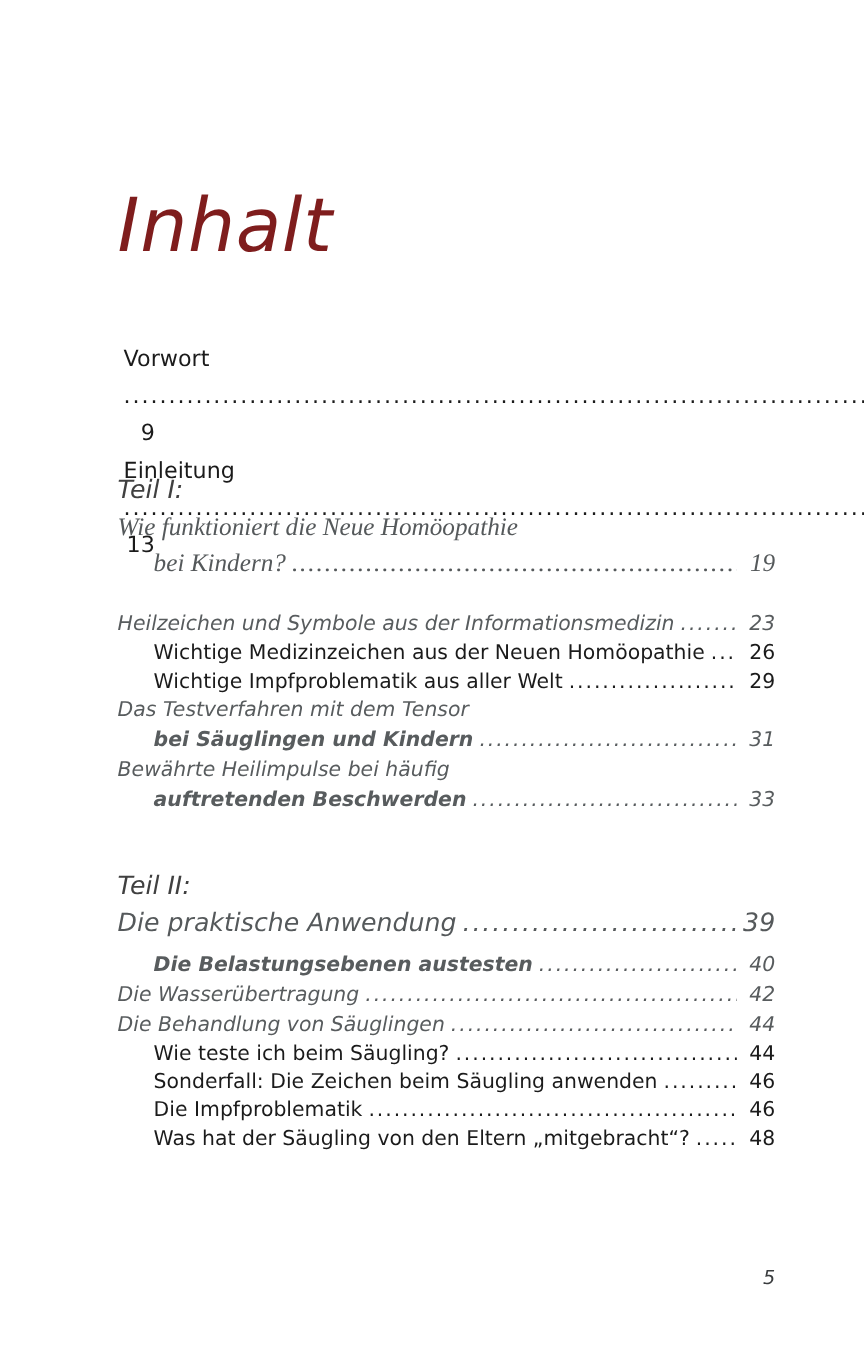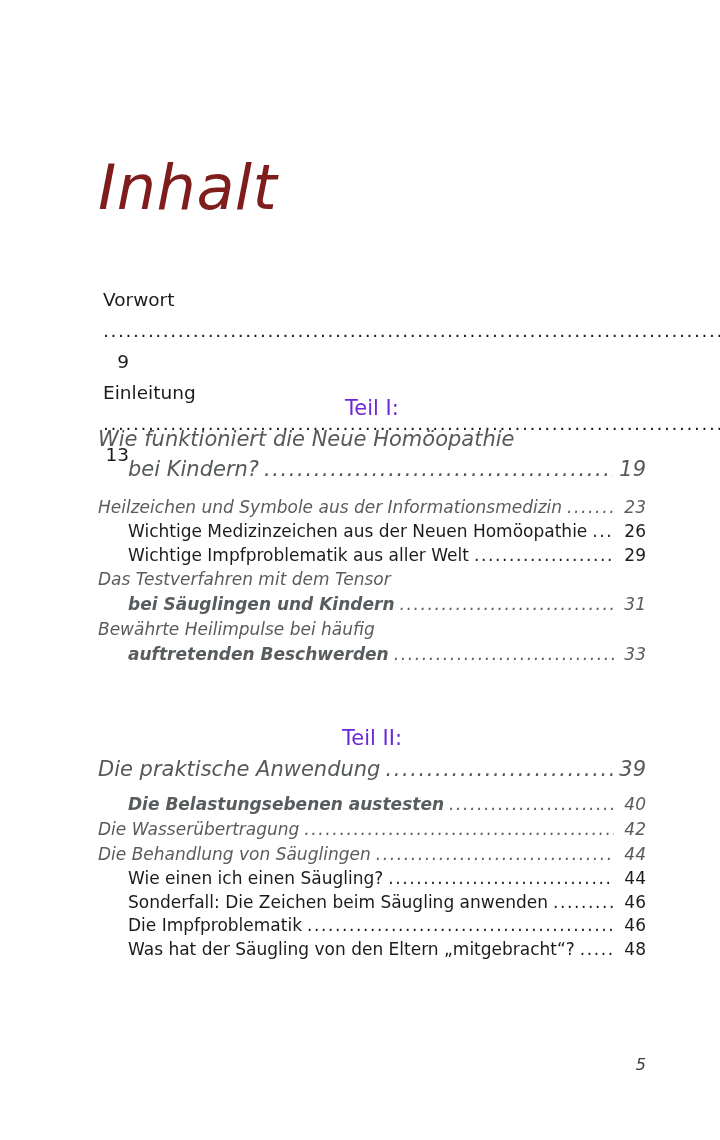--- a/index.html
+++ b/index.html
@@ -81,23 +81,23 @@
 
   
   .part {
     position: absolute;
     left: 98px;
     width: 548px;
   }
   .part-label {
     font-size: 21px;
     line-height: 32px;
-    color: #6d28d9;
+    font-style: italic;
+    color: #404040;
     white-space: pre;
-    text-align: center;
   }
   .part-title .entry {
     font-size: 21px;
     line-height: 30px;
     font-style: italic;
     color: #55595b;
   }
   .part-title .entry.cont .label { padding-left: 30px; }
   .part-title .entry .leader,
   .part-title .entry .page-no { color: #55595b; }
@@ -154,21 +154,21 @@
       </div>
       <div class="entry">
         <span class="label">Einleitung</span>
         <span class="leader">..................................................................................................................</span>
         <span class="page-no">13</span>
       </div>
     </div>
 
   <div class="part" id="part-1" style="top:392px;">
       <div class="part-label">Teil I:</div>
-      <div class="blk part-title" style="margin-bottom: 11px;">
+      <div class="blk part-title" style="margin-bottom: 24px; font-family: Liberation Serif, serif;">
         <div class="entry">
           <span class="label">Wie funktioniert die Neue Homöopathie</span>
         </div>
         <div class="entry cont">
           <span class="label">bei Kindern?</span>
           <span class="leader">..................................................................................................................</span>
           <span class="page-no">19</span>
         </div>
       </div>
       <div class="blk lvl2">
@@ -239,21 +239,21 @@
       </div>
       <div class="blk lvl2">
         <div class="entry">
           <span class="label">Die Behandlung von Säuglingen</span>
           <span class="leader">..................................................................................................................</span>
           <span class="page-no">44</span>
         </div>
       </div>
       <div class="blk lvl3">
         <div class="entry">
-          <span class="label">Wie einen ich einen Säugling?</span>
+          <span class="label">Wie teste ich beim Säugling?</span>
           <span class="leader">..................................................................................................................</span>
           <span class="page-no">44</span>
         </div>
       </div>
       <div class="blk lvl3">
         <div class="entry">
           <span class="label">Sonderfall: Die Zeichen beim Säugling anwenden</span>
           <span class="leader">..................................................................................................................</span>
           <span class="page-no">46</span>
         </div>

